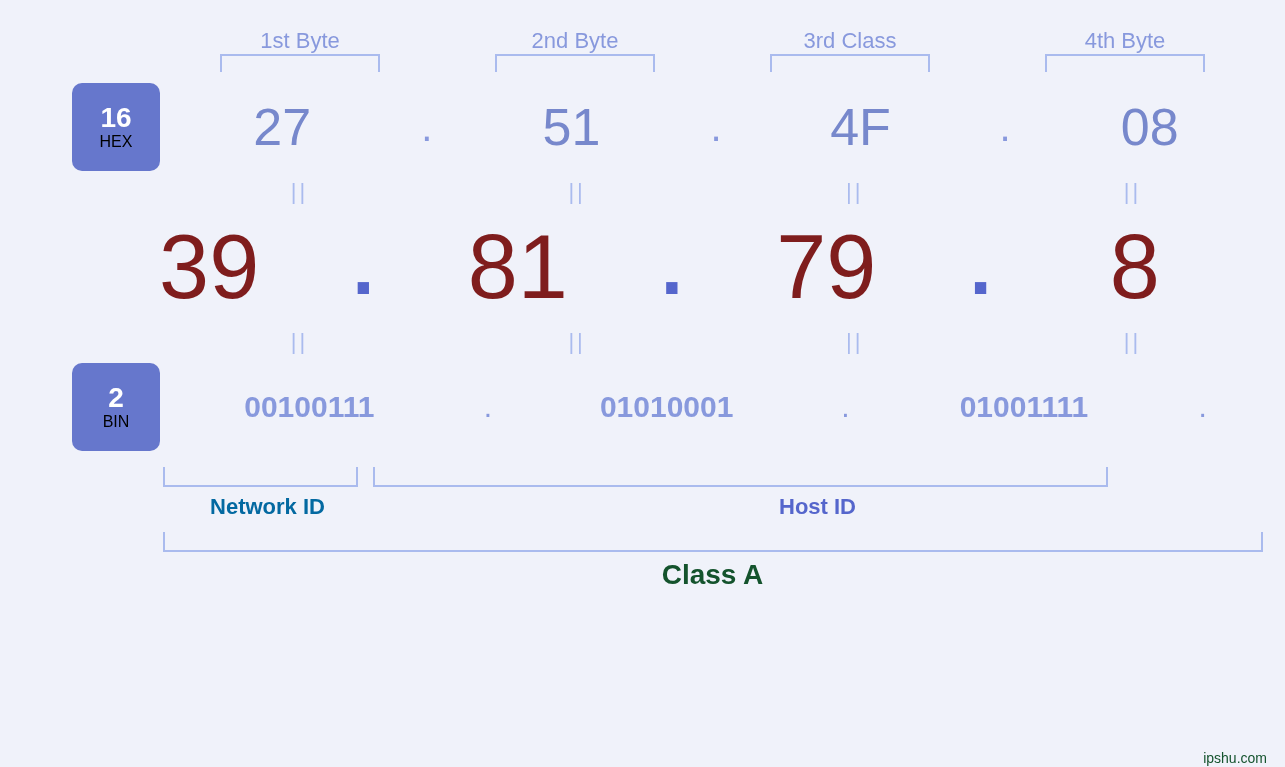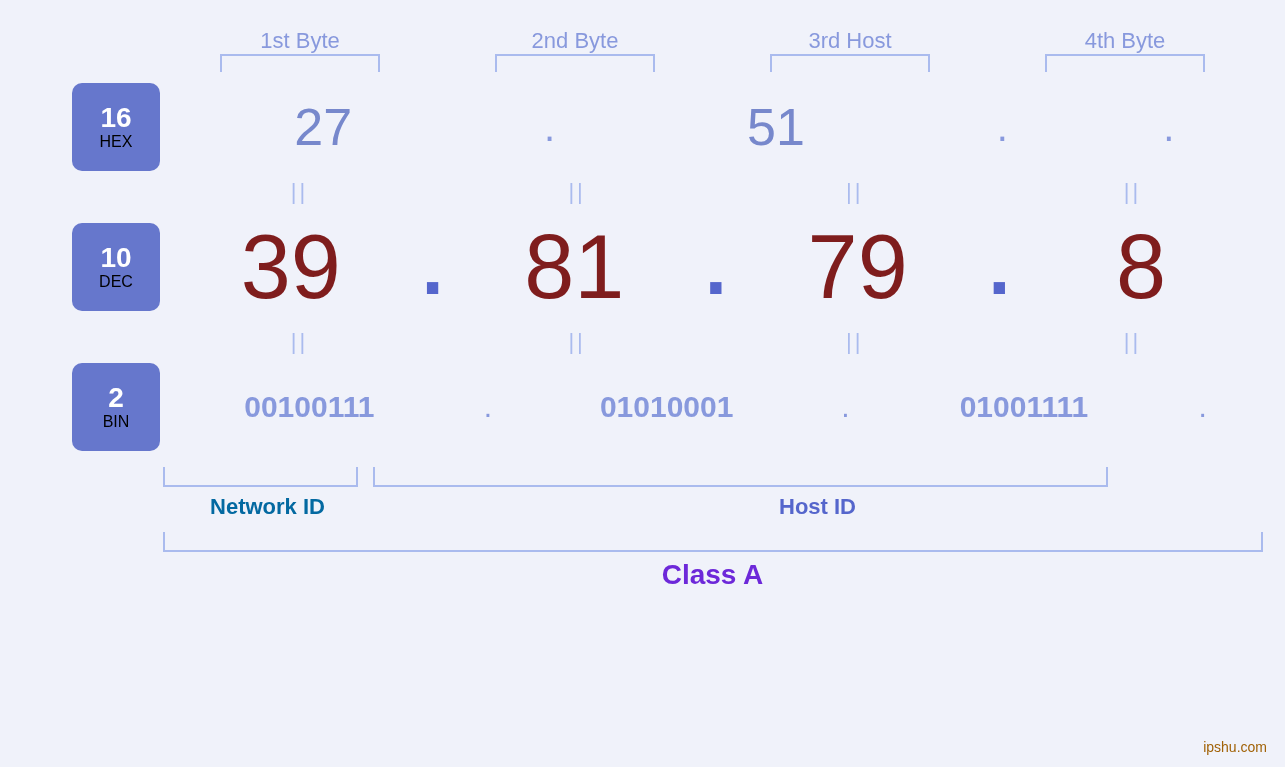--- a/index.html
+++ b/index.html
@@ -249,45 +249,45 @@
       border-left: 2px solid #aabbee;
       border-right: 2px solid #aabbee;
     }
     .class-label-row {
       display: flex;
       justify-content: center;
       align-items: center;
       height: 45px;
     }
     .class-label {
-      color: #6d28d9;
+      color: #14532d;
       font-size: 28px;
       font-weight: 600;
       text-align: center;
     }
 
     
     .watermark {
       position: absolute;
-      bottom: 12px;
+      bottom: 1px;
       right: 18px;
-      color: #a16207;
+      color: #14532d;
       font-size: 14px;
       text-align: center;
     }
   </style>
 </head>
 <body>
 
 <div class="container">
 
   <div class="byte-labels-row">
     <div class="byte-label">1st Byte</div>
     <div class="byte-label">2nd Byte</div>
-    <div class="byte-label">3rd Host</div>
+    <div class="byte-label">3rd Class</div>
     <div class="byte-label">4th Byte</div>
   </div>
 
   <div class="top-brackets-row">
     <div class="bracket-top"></div>
     <div class="bracket-top"></div>
     <div class="bracket-top"></div>
     <div class="bracket-top"></div>
   </div>
 
@@ -295,41 +295,39 @@
     <div class="row-hex">
       <div class="badge">
         <span class="badge-number">16</span>
         <span class="badge-label">HEX</span>
       </div>
       <div class="byte-values">
         <span class="byte-val-hex">27</span>
         <span class="dot-hex">.</span>
         <span class="byte-val-hex">51</span>
         <span class="dot-hex">.</span>
+        <span class="byte-val-hex">4F</span>
         <span class="dot-hex">.</span>
+        <span class="byte-val-hex">08</span>
       </div>
     </div>
 
     <div class="equals-row">
       <div class="equals-inner">
         <span class="eq-cell">||</span>
         <span class="eq-spacer"></span>
         <span class="eq-cell">||</span>
         <span class="eq-spacer"></span>
         <span class="eq-cell">||</span>
         <span class="eq-spacer"></span>
         <span class="eq-cell">||</span>
       </div>
     </div>
 
     <div class="row-dec">
-      <div class="badge">
-        <span class="badge-number">10</span>
-        <span class="badge-label">DEC</span>
-      </div>
       <div class="byte-values">
         <span class="byte-val-dec">39</span>
         <span class="dot-dec">.</span>
         <span class="byte-val-dec">81</span>
         <span class="dot-dec">.</span>
         <span class="byte-val-dec">79</span>
         <span class="dot-dec">.</span>
         <span class="byte-val-dec">8</span>
       </div>
     </div>

